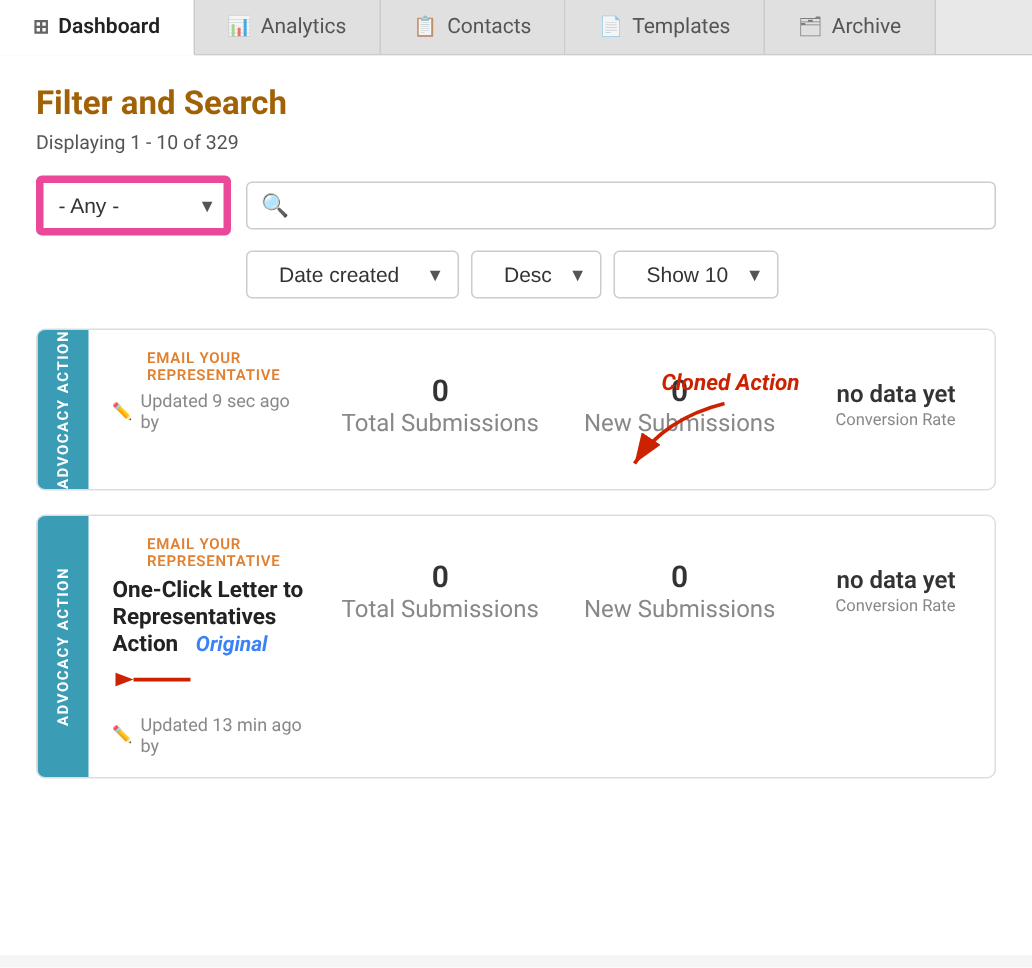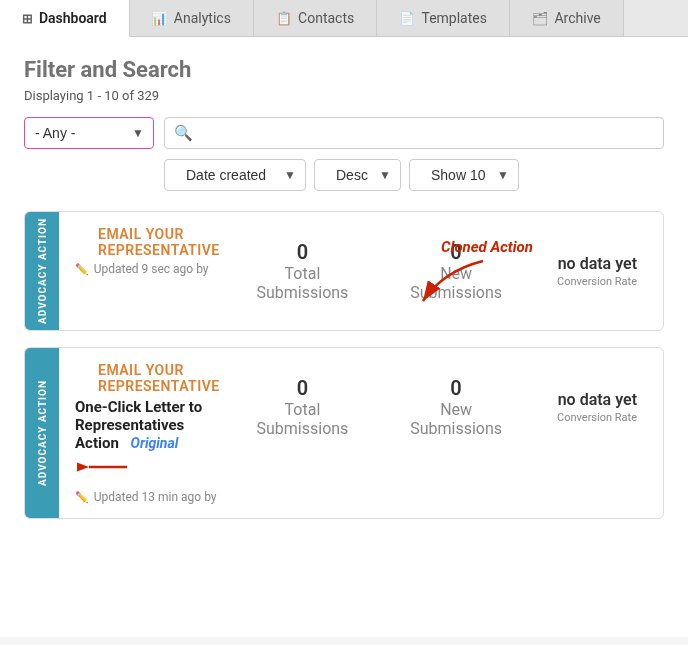--- a/index.html
+++ b/index.html
@@ -44,21 +44,21 @@
     .main-content {
       background: #fff;
       padding: 20px 24px;
       min-height: 600px;
     }
 
     .page-title {
       font-size: 22px;
       font-weight: 700;
       margin-bottom: 6px;
-      color: #737373;
+      color: #a16207;
     }
 
     .display-info {
       font-size: 13px;
       color: #555;
       margin-bottom: 14px;
     }
 
     
     .filter-row {
@@ -71,21 +71,21 @@
     .select-wrapper {
       position: relative;
       display: inline-flex;
       align-items: center;
     }
 
     .dropdown-select {
       appearance: none;
       -webkit-appearance: none;
       background: #fff;
-      border: 1px solid #ec4899;
+      border: 5px solid #ec4899;
       border-radius: 4px;
       padding: 7px 32px 7px 10px;
       font-size: 14px;
       color: #333;
       cursor: pointer;
       min-width: 130px;
     }
 
     .dropdown-arrow {
       position: absolute;
@@ -175,21 +175,21 @@
       display: flex;
       align-items: flex-start;
       gap: 10px;
     }
 
     .card-info {
       flex: 1;
     }
 
     .card-tag {
-      font-size: 14px;
+      font-size: 10px;
       color: #e08030;
       font-weight: 600;
       text-transform: uppercase;
       letter-spacing: 0.5px;
       margin-bottom: 4px;
       padding-left: 23px;
     }
 
     .card-title {
       font-size: 15px;

